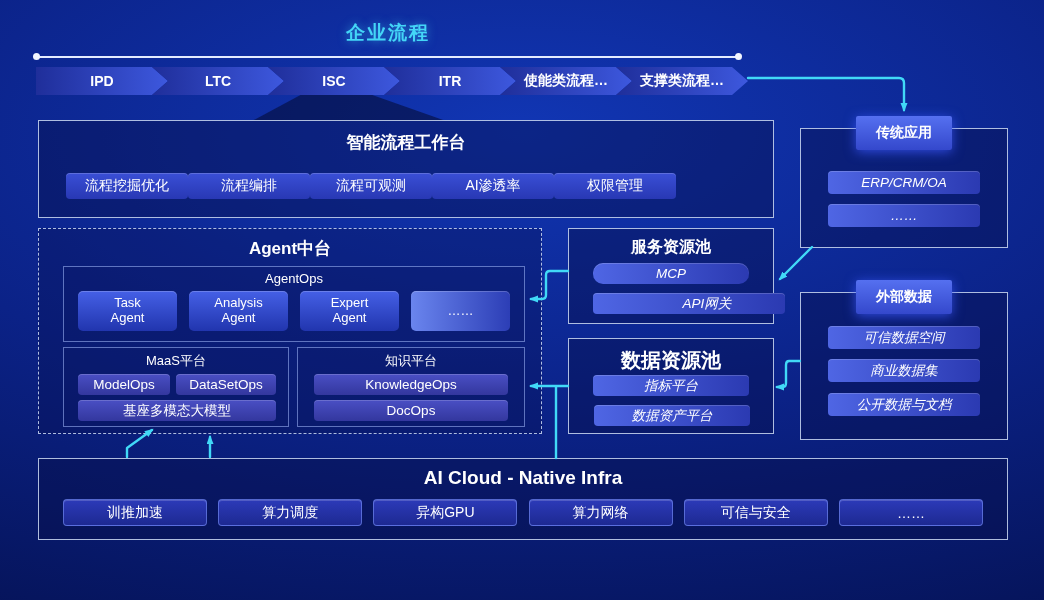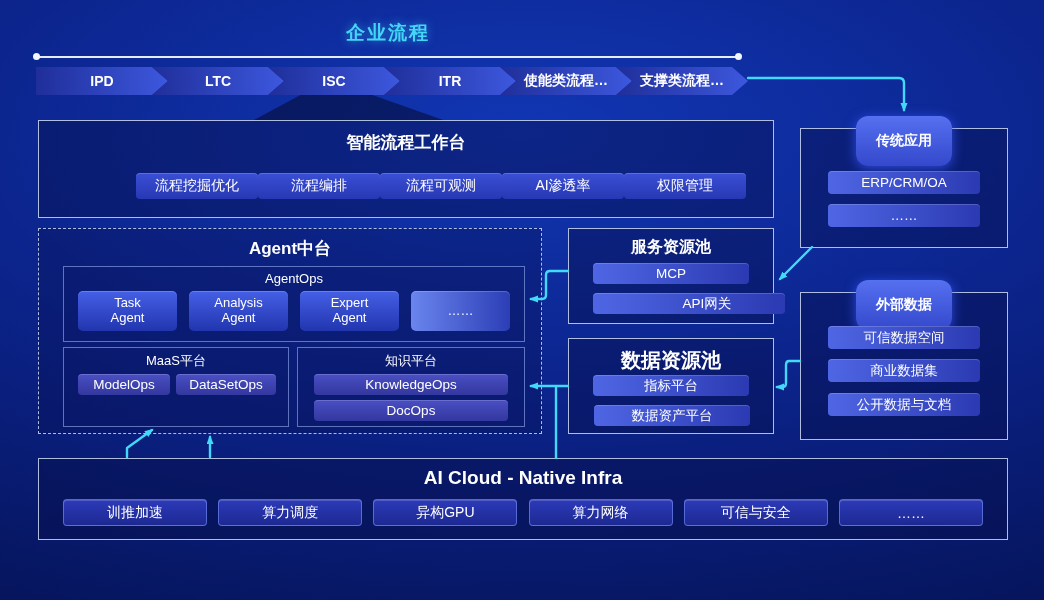--- a/index.html
+++ b/index.html
@@ -41,40 +41,40 @@
   }
   .box-title{position:absolute;left:0;right:0;text-align:center;font-weight:bold;color:#fff;}
   .sub-label{position:absolute;left:0;right:0;top:4px;text-align:center;font-size:13px;color:#fff;}
   
   .chip{
     display:flex;align-items:center;justify-content:center;
     color:#fff;font-size:13.5px;border-radius:4px;
     background:linear-gradient(180deg,#3a4fd6 0%,#2838b4 100%);
     box-shadow:inset 0 1px 0 rgba(255,255,255,.18);
   }
-  .chip-h{background:linear-gradient(90deg,#4f66e4 0%,#2b3ab2 100%);}
+  .chip-h{background:linear-gradient(90deg,#4f66e4 0%,#2b3ab2 100%);font-style:italic;}
   .chip-purple{background:linear-gradient(180deg,#4a4fc4 0%,#33379e 100%);}
   .chip-infra{
     background:linear-gradient(180deg,#2c3ab8 0%,#1d2992 100%);
     border:1px solid rgba(130,155,255,.55);
   }
-  .wb-chips{position:absolute;left:0;right:0;top:52px;display:flex;justify-content:flex-end;padding:0 27px;}
+  .wb-chips{position:absolute;left:0;right:0;top:52px;display:flex;justify-content:flex-start;padding:0 27px;}
   .wb-chips .chip{width:122px;height:26px;font-size:14px;}
   .agent-row{position:absolute;left:14px;right:14px;top:24px;display:flex;gap:12px;}
   .agent-btn{
     flex:1;height:40px;display:flex;align-items:center;justify-content:center;text-align:center;
     font-size:13px;line-height:1.15;border-radius:5px;color:#fff;white-space:pre-line;
     background:linear-gradient(180deg,#4560e6 0%,#2135ae 100%);
     box-shadow:inset 0 1px 0 rgba(255,255,255,.2);
   }
   .agent-btn-dots{background:linear-gradient(90deg,#6a85ee 0%,#2c3eb6 100%);}
   .badge{
     position:absolute;left:50%;transform:translateX(-50%);top:-13px;height:26px;
-    display:flex;align-items:center;justify-content:center;padding:12px 20px;
-    font-size:14px;font-weight:bold;border-radius:12px;color:#fff;
+    display:flex;align-items:center;justify-content:center;padding:4px 20px;
+    font-size:14px;font-weight:bold;border-radius:2px;color:#fff;
     background:linear-gradient(180deg,#5570f0 0%,#3448cc 100%);
     box-shadow:0 2px 12px rgba(60,90,255,.75);white-space:nowrap;
   }
   .infra-chips{position:absolute;left:0;right:0;top:40px;display:flex;justify-content:space-between;padding:0 24px;}
   .infra-chips .chip{width:142px;height:25px;font-size:14px;}
   svg.overlay{position:absolute;left:0;top:0;z-index:5;pointer-events:none;}
 </style>
 </head>
 <body>
 
@@ -116,32 +116,33 @@
       <div class="agent-btn">Expert
 Agent</div>
       <div class="agent-btn agent-btn-dots">……</div>
     </div>
   </div>
 
   <div class="sub-box" style="left:24px;top:118px;width:224px;height:78px;text-decoration:underline;">
     <div class="sub-label">MaaS平台</div>
     <div class="chip chip-purple abs" style="left:14px;top:26px;width:92px;height:21px;">ModelOps</div>
     <div class="chip chip-purple abs" style="left:112px;top:26px;width:100px;height:21px;">DataSetOps</div>
+    <div class="chip chip-purple abs" style="left:14px;top:52px;width:198px;height:21px;">基座多模态大模型</div>
   </div>
 
   <div class="sub-box" style="left:258px;top:118px;width:226px;height:78px;">
     <div class="sub-label">知识平台</div>
     <div class="chip chip-purple abs" style="left:16px;top:26px;width:194px;height:21px;">KnowledgeOps</div>
     <div class="chip chip-purple abs" style="left:16px;top:52px;width:194px;height:21px;">DocOps</div>
   </div>
 </div>
 
 <div class="abs box" style="left:568px;top:228px;width:204px;height:94px;">
   <div class="box-title" style="top:8px;font-size:16px;">服务资源池</div>
-  <div class="chip chip-h abs" style="left:24px;top:34px;width:156px;height:21px;">MCP</div>
+  <div class="chip chip-h abs" style="left:24px;top:34px;width:156px;height:21px;border-radius:10px;">MCP</div>
   <div class="chip chip-h abs" style="left:24px;top:64px;width:156px;height:21px;padding-left:36px;">API网关</div>
 </div>
 
 <div class="abs box" style="left:568px;top:338px;width:204px;height:94px;">
   <div class="box-title" style="top:8px;font-size:20px;">数据资源池</div>
   <div class="chip chip-h abs" style="left:24px;top:36px;width:156px;height:21px;">指标平台</div>
   <div class="chip chip-h abs" style="left:25px;top:66px;width:156px;height:21px;">数据资产平台</div>
 </div>
 
 <div class="abs box" style="left:800px;top:128px;width:206px;height:118px;">

